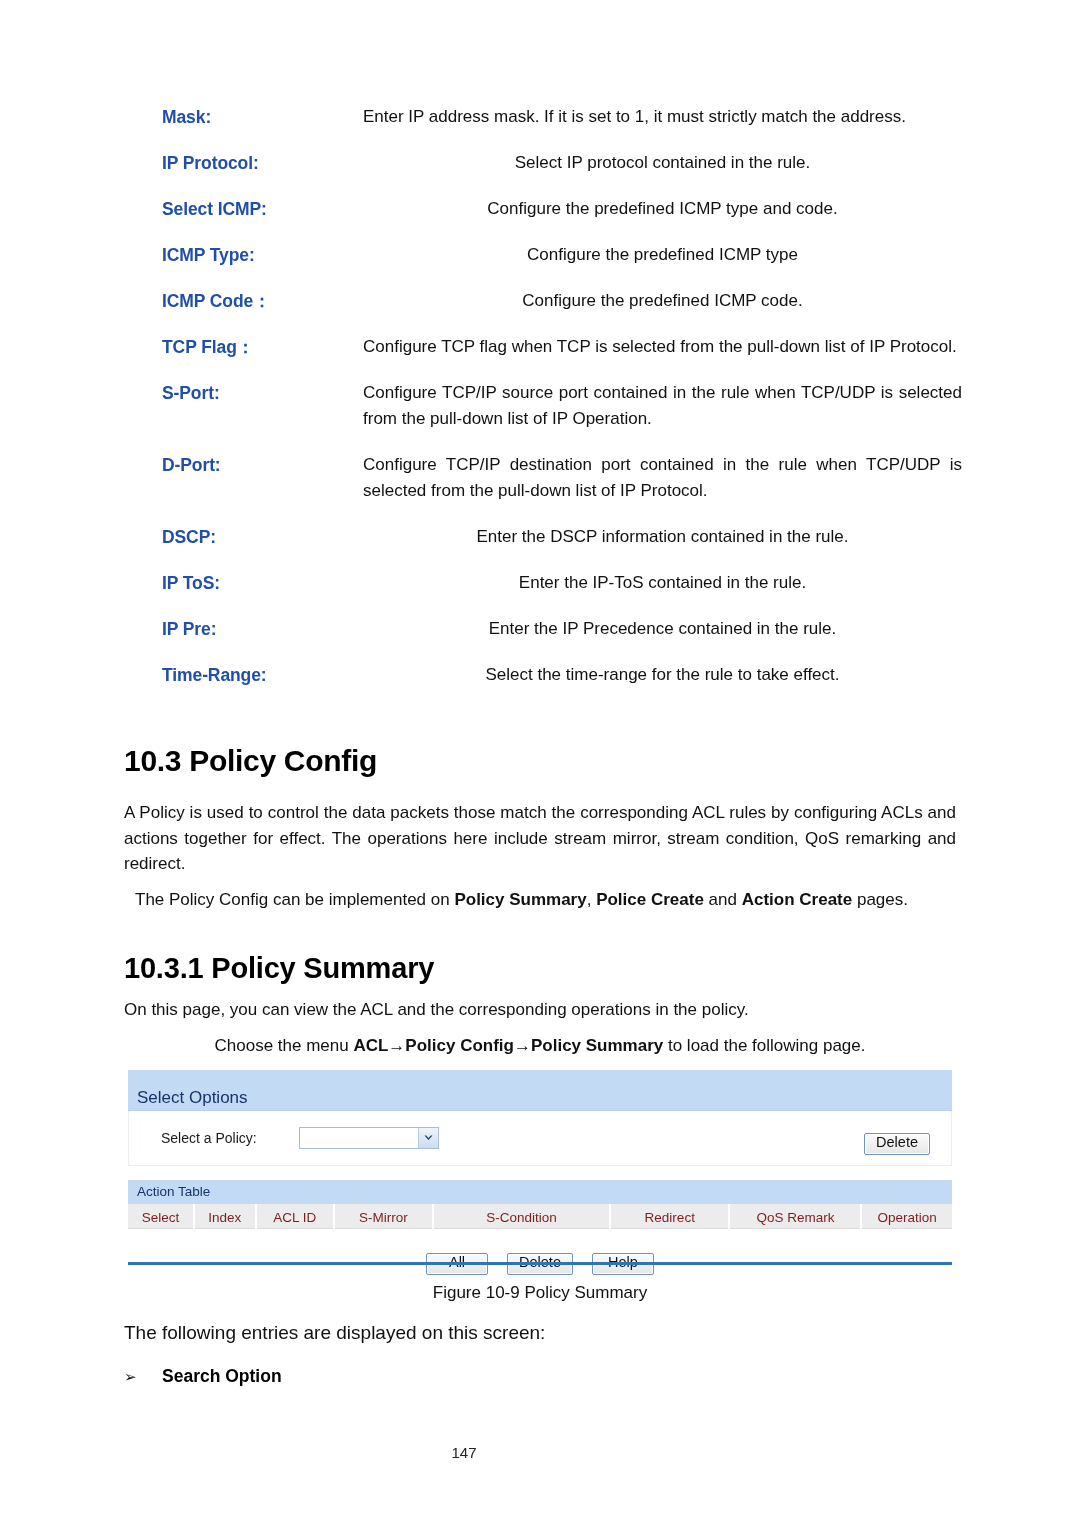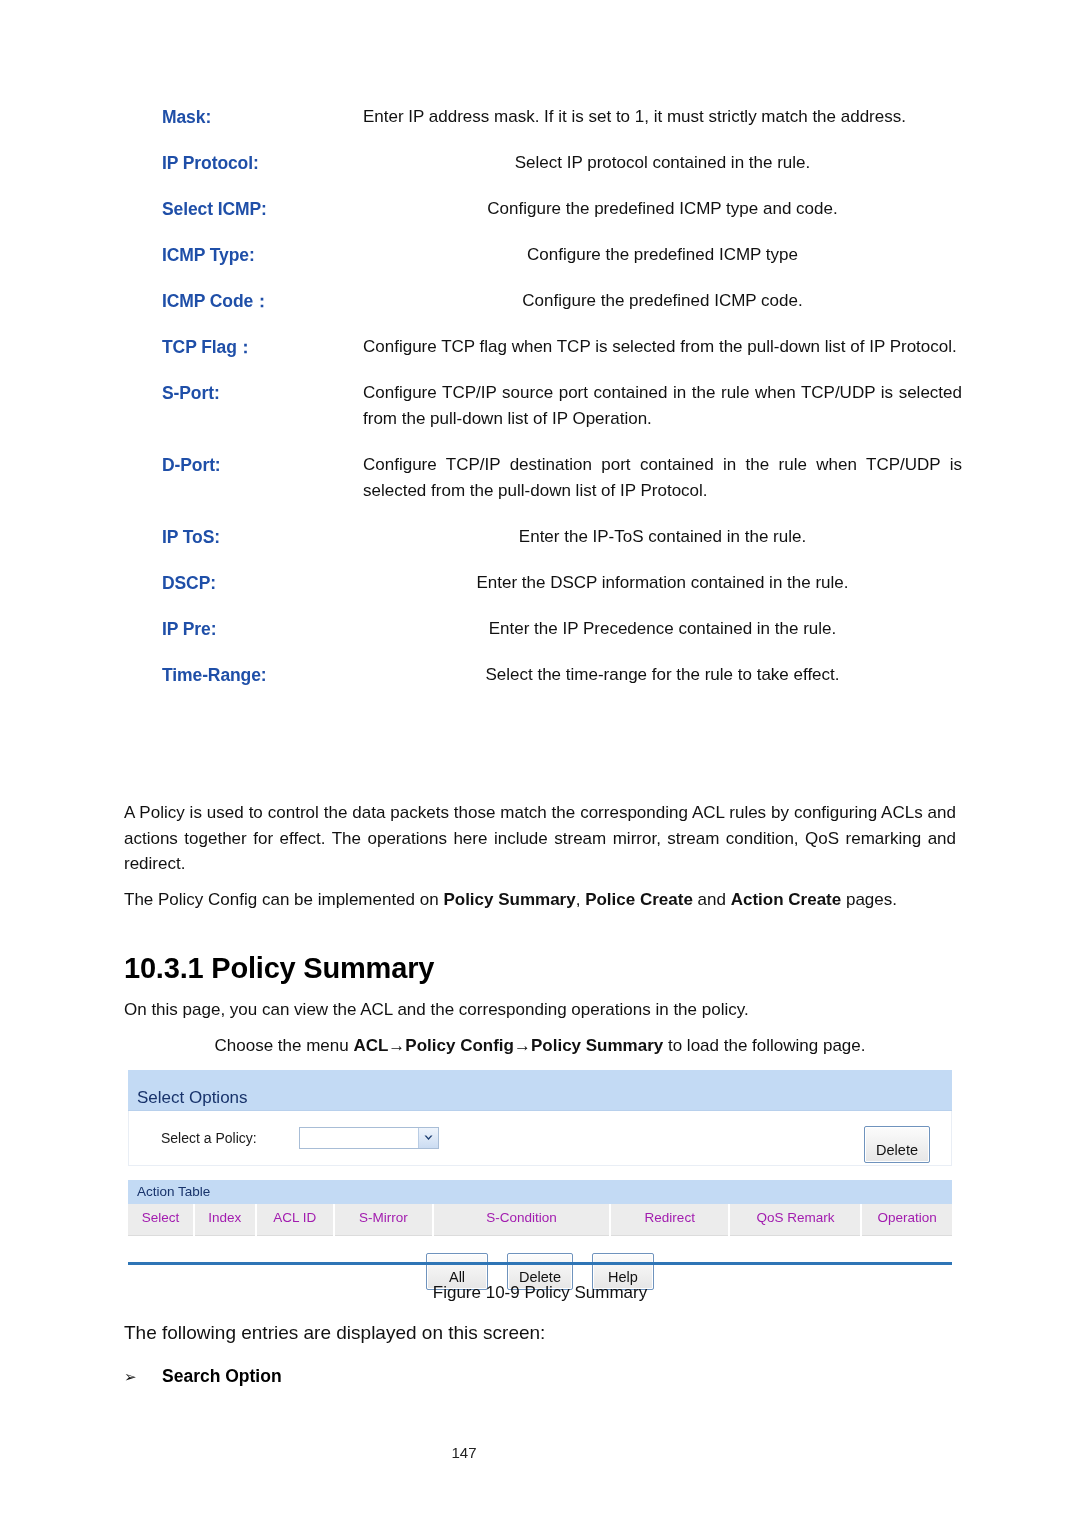--- a/index.html
+++ b/index.html
@@ -81,21 +81,21 @@
     width: 832px;
     font-size: 17px;
     line-height: 25.5px;
     text-align: justify;
     color: #111;
   }
   .para.left { text-align: left; }
   .para b { font-weight: bold; }
 
   #para-intro  { top: 800px; }
-  #para-pages  { top: 887px; }
+  #para-pages  { top: 887px; margin-left: 11px; }
   #para-onthis { top: 997px; text-align: left; }
   #para-choose { top: 1033px; text-align: center; }
 
   .caption {
     position: absolute;
     left: 124px;
     top: 1283px;
     width: 832px;
     text-align: center;
     font-size: 17px;
@@ -190,21 +190,21 @@
     display: flex;
     align-items: center;
     justify-content: center;
     color: #1b3c6e;
     font-size: 11px;
     line-height: 1;
   }
   .btn {
     display: inline-block;
     min-width: 62px;
-    padding: 15px 11px 4px;
+    padding: 0 11px 4px;
     text-align: center;
     font-size: 14.5px;
     color: #111;
     background: linear-gradient(#fcfcfc, #e6e6e6);
     border: 1px solid #6f93bd;
     border-radius: 2px;
     box-shadow: inset 0 0 0 1px #ffffff;
     box-sizing: border-box;
     cursor: pointer;
     margin-top: 12px;
@@ -224,25 +224,25 @@
     line-height: 16px;
     height: 16px;
   }
   table.action-table {
     width: 100%;
     border-collapse: collapse;
     table-layout: fixed;
   }
   table.action-table th {
     background: #ececec;
-    color: #a21caf;
+    color: #7f1d1d;
     font-size: 13.5px;
     font-weight: normal;
     text-align: center;
-    padding: 6px 2px 10px;
+    padding: 6px 2px 3px;
     border-right: 2px solid #ffffff;
     border-bottom: 1px solid #dcdcdc;
   }
   table.action-table th:last-child { border-right: none; }
 
   .btn-row {
     height: 58px;
     display: flex;
     align-items: center;
     justify-content: center;
@@ -303,41 +303,42 @@
       <div class="defterm">S-Port:</div>
       <div class="defdesc">Configure TCP/IP source port contained in the rule when TCP/UDP is selected from the pull-down list of IP Operation.</div>
     </div>
 
     <div class="defrow">
       <div class="defterm">D-Port:</div>
       <div class="defdesc">Configure TCP/IP destination port contained in the rule when TCP/UDP is selected from the pull-down list of IP Protocol.</div>
     </div>
 
     <div class="defrow">
+      <div class="defterm">DSCP:</div>
+      <div class="defdesc nojustify">Enter the DSCP information contained in the rule.</div>
+    </div>
+
+    <div class="defrow">
       <div class="defterm">IP ToS:</div>
       <div class="defdesc nojustify">Enter the IP-ToS contained in the rule.</div>
     </div>
 
     <div class="defrow">
-      <div class="defterm">DSCP:</div>
-      <div class="defdesc nojustify">Enter the DSCP information contained in the rule.</div>
-    </div>
-
-    <div class="defrow">
       <div class="defterm">IP Pre:</div>
       <div class="defdesc nojustify">Enter the IP Precedence contained in the rule.</div>
     </div>
 
     <div class="defrow">
       <div class="defterm">Time-Range:</div>
       <div class="defdesc nojustify">Select the time-range for the rule to take effect.</div>
     </div>
 
   </div>
 
+  <div class="h2">10.3 Policy Config</div>
 
   <div class="para" id="para-intro">A Policy is used to control the data packets those match the corresponding ACL rules by configuring ACLs and actions together for effect. The operations here include stream mirror, stream condition, QoS remarking and redirect.</div>
 
   <div class="para left" id="para-pages"><span>The Policy Config can be implemented on </span><b>Policy Summary</b><span>, </span><b>Police Create</b><span> and </span><b>Action Create</b><span> pages.</span></div>
 
   <div class="h3">10.3.1  Policy Summary</div>
 
   <div class="para left" id="para-onthis">On this page, you can view the ACL and the corresponding operations in the policy.</div>
 
   <div class="para left" id="para-choose"><span>Choose the menu </span><b>ACL→Policy Config→Policy Summary</b><span> to load the following page.</span></div>

